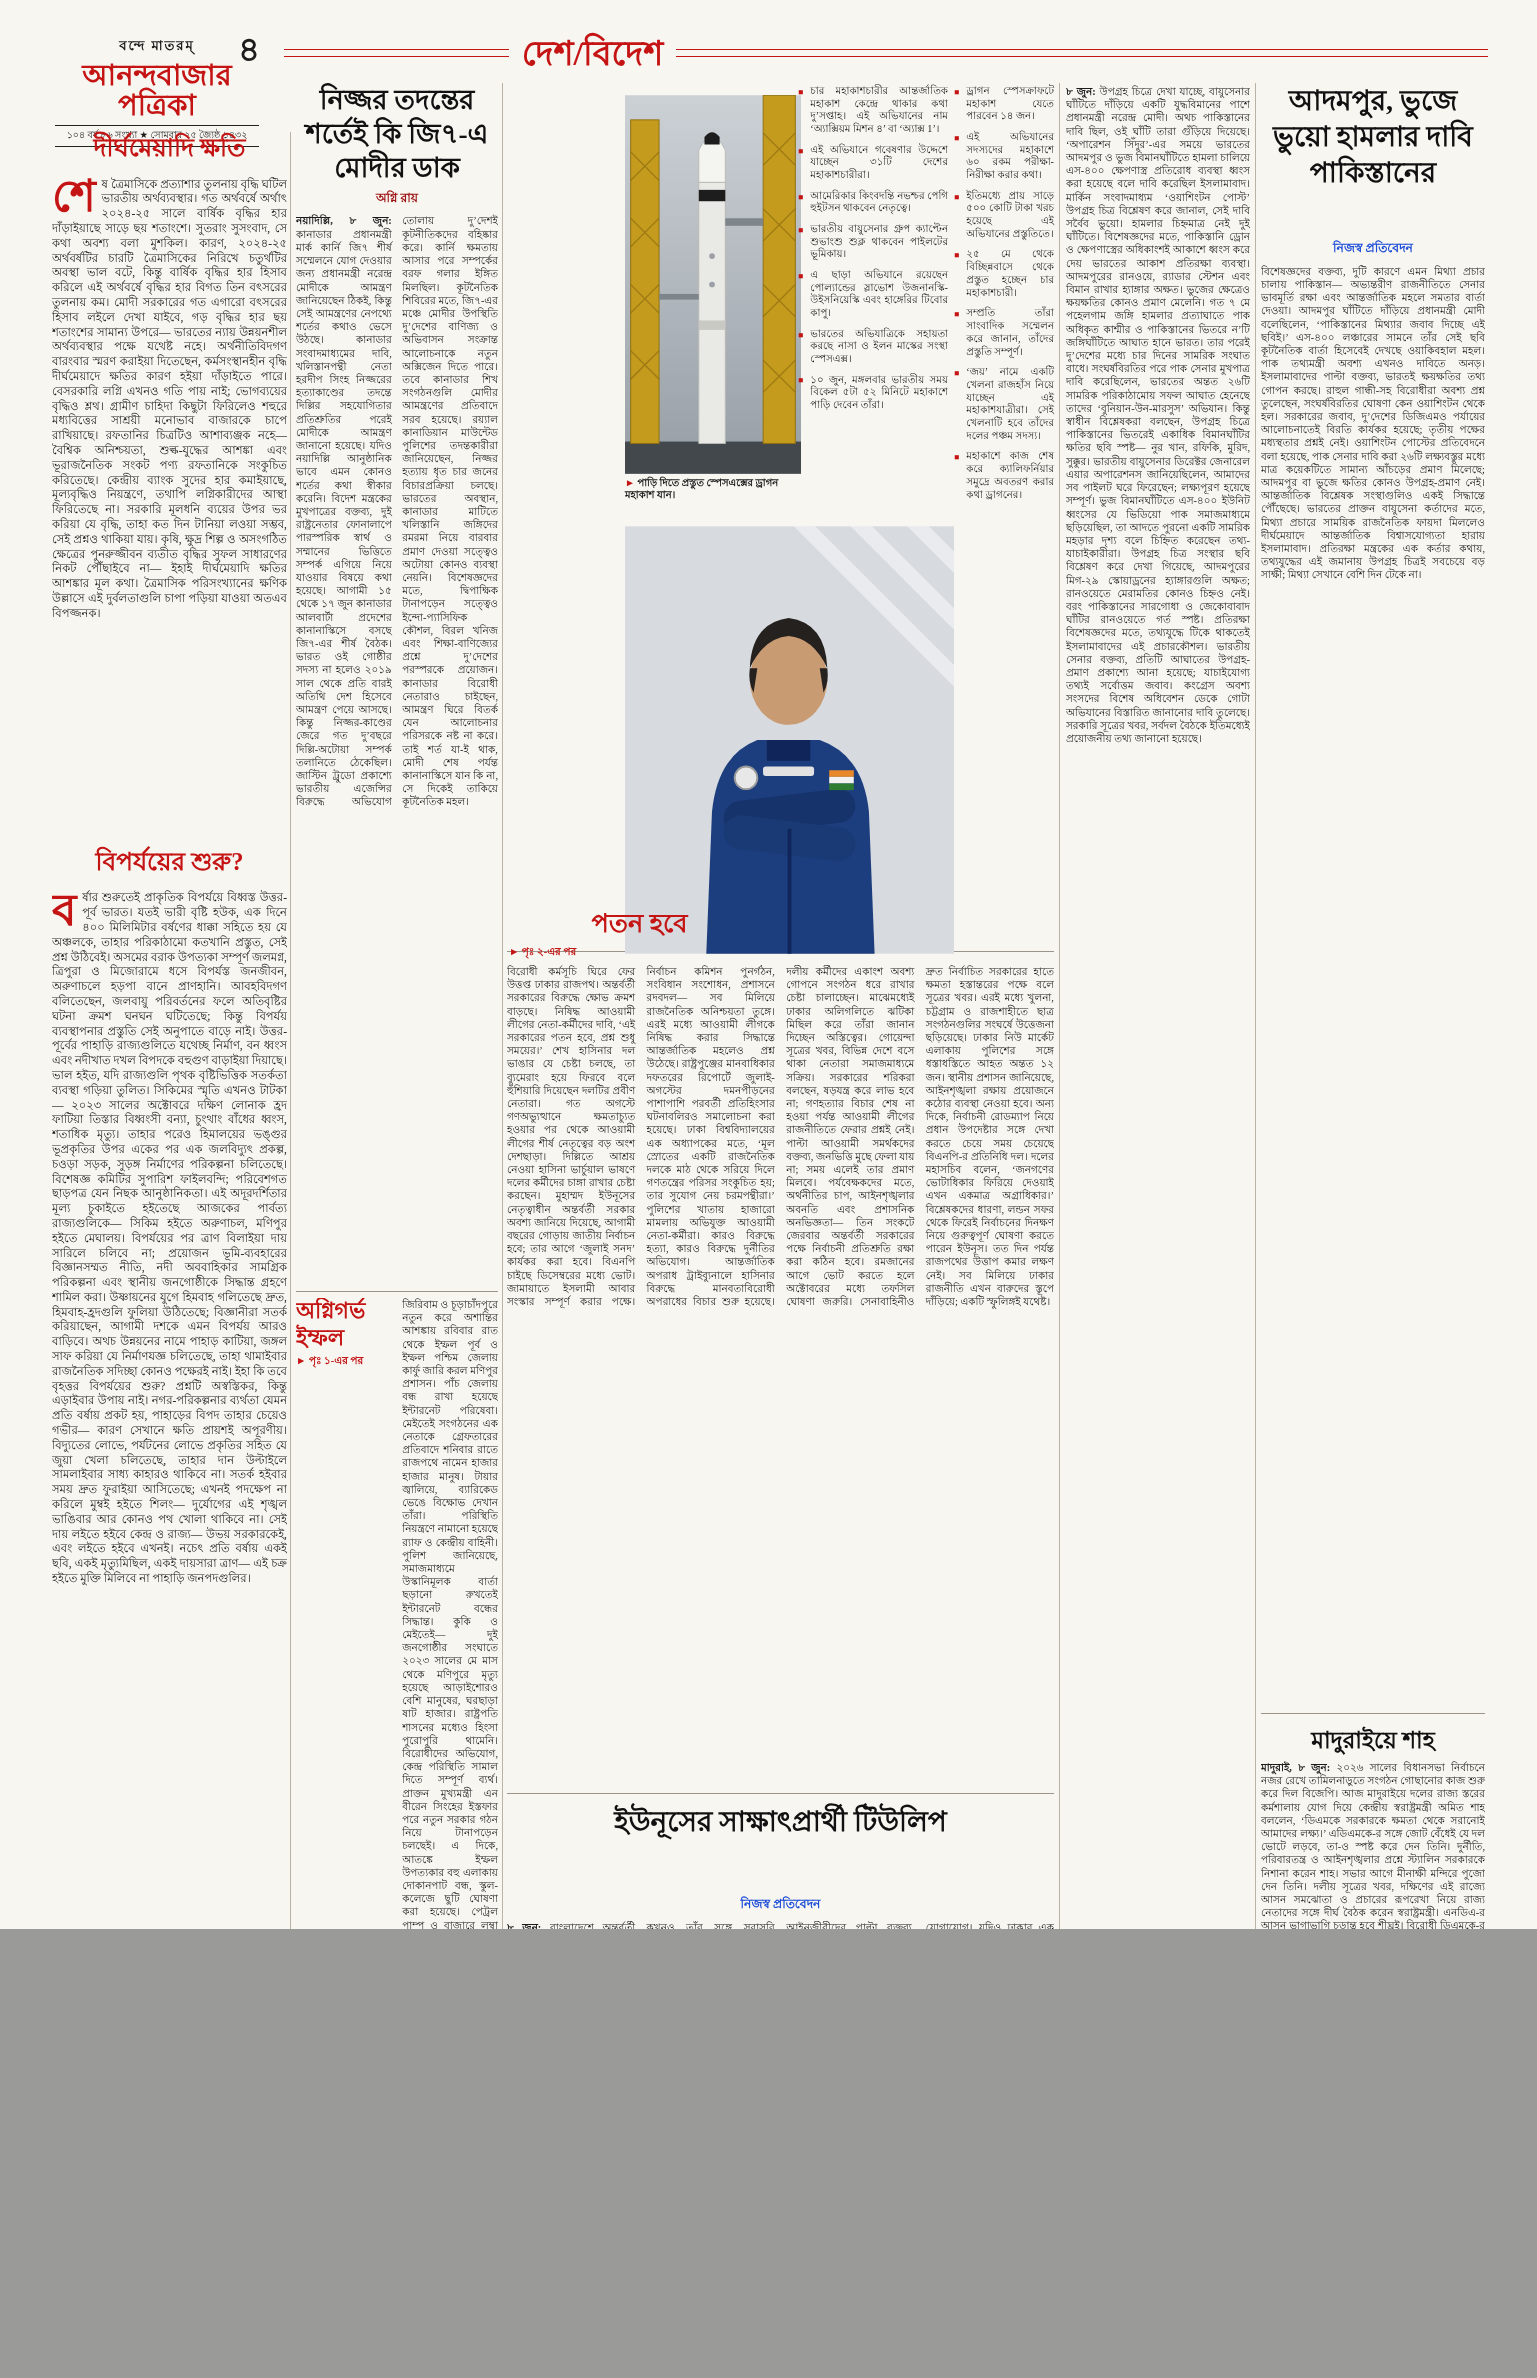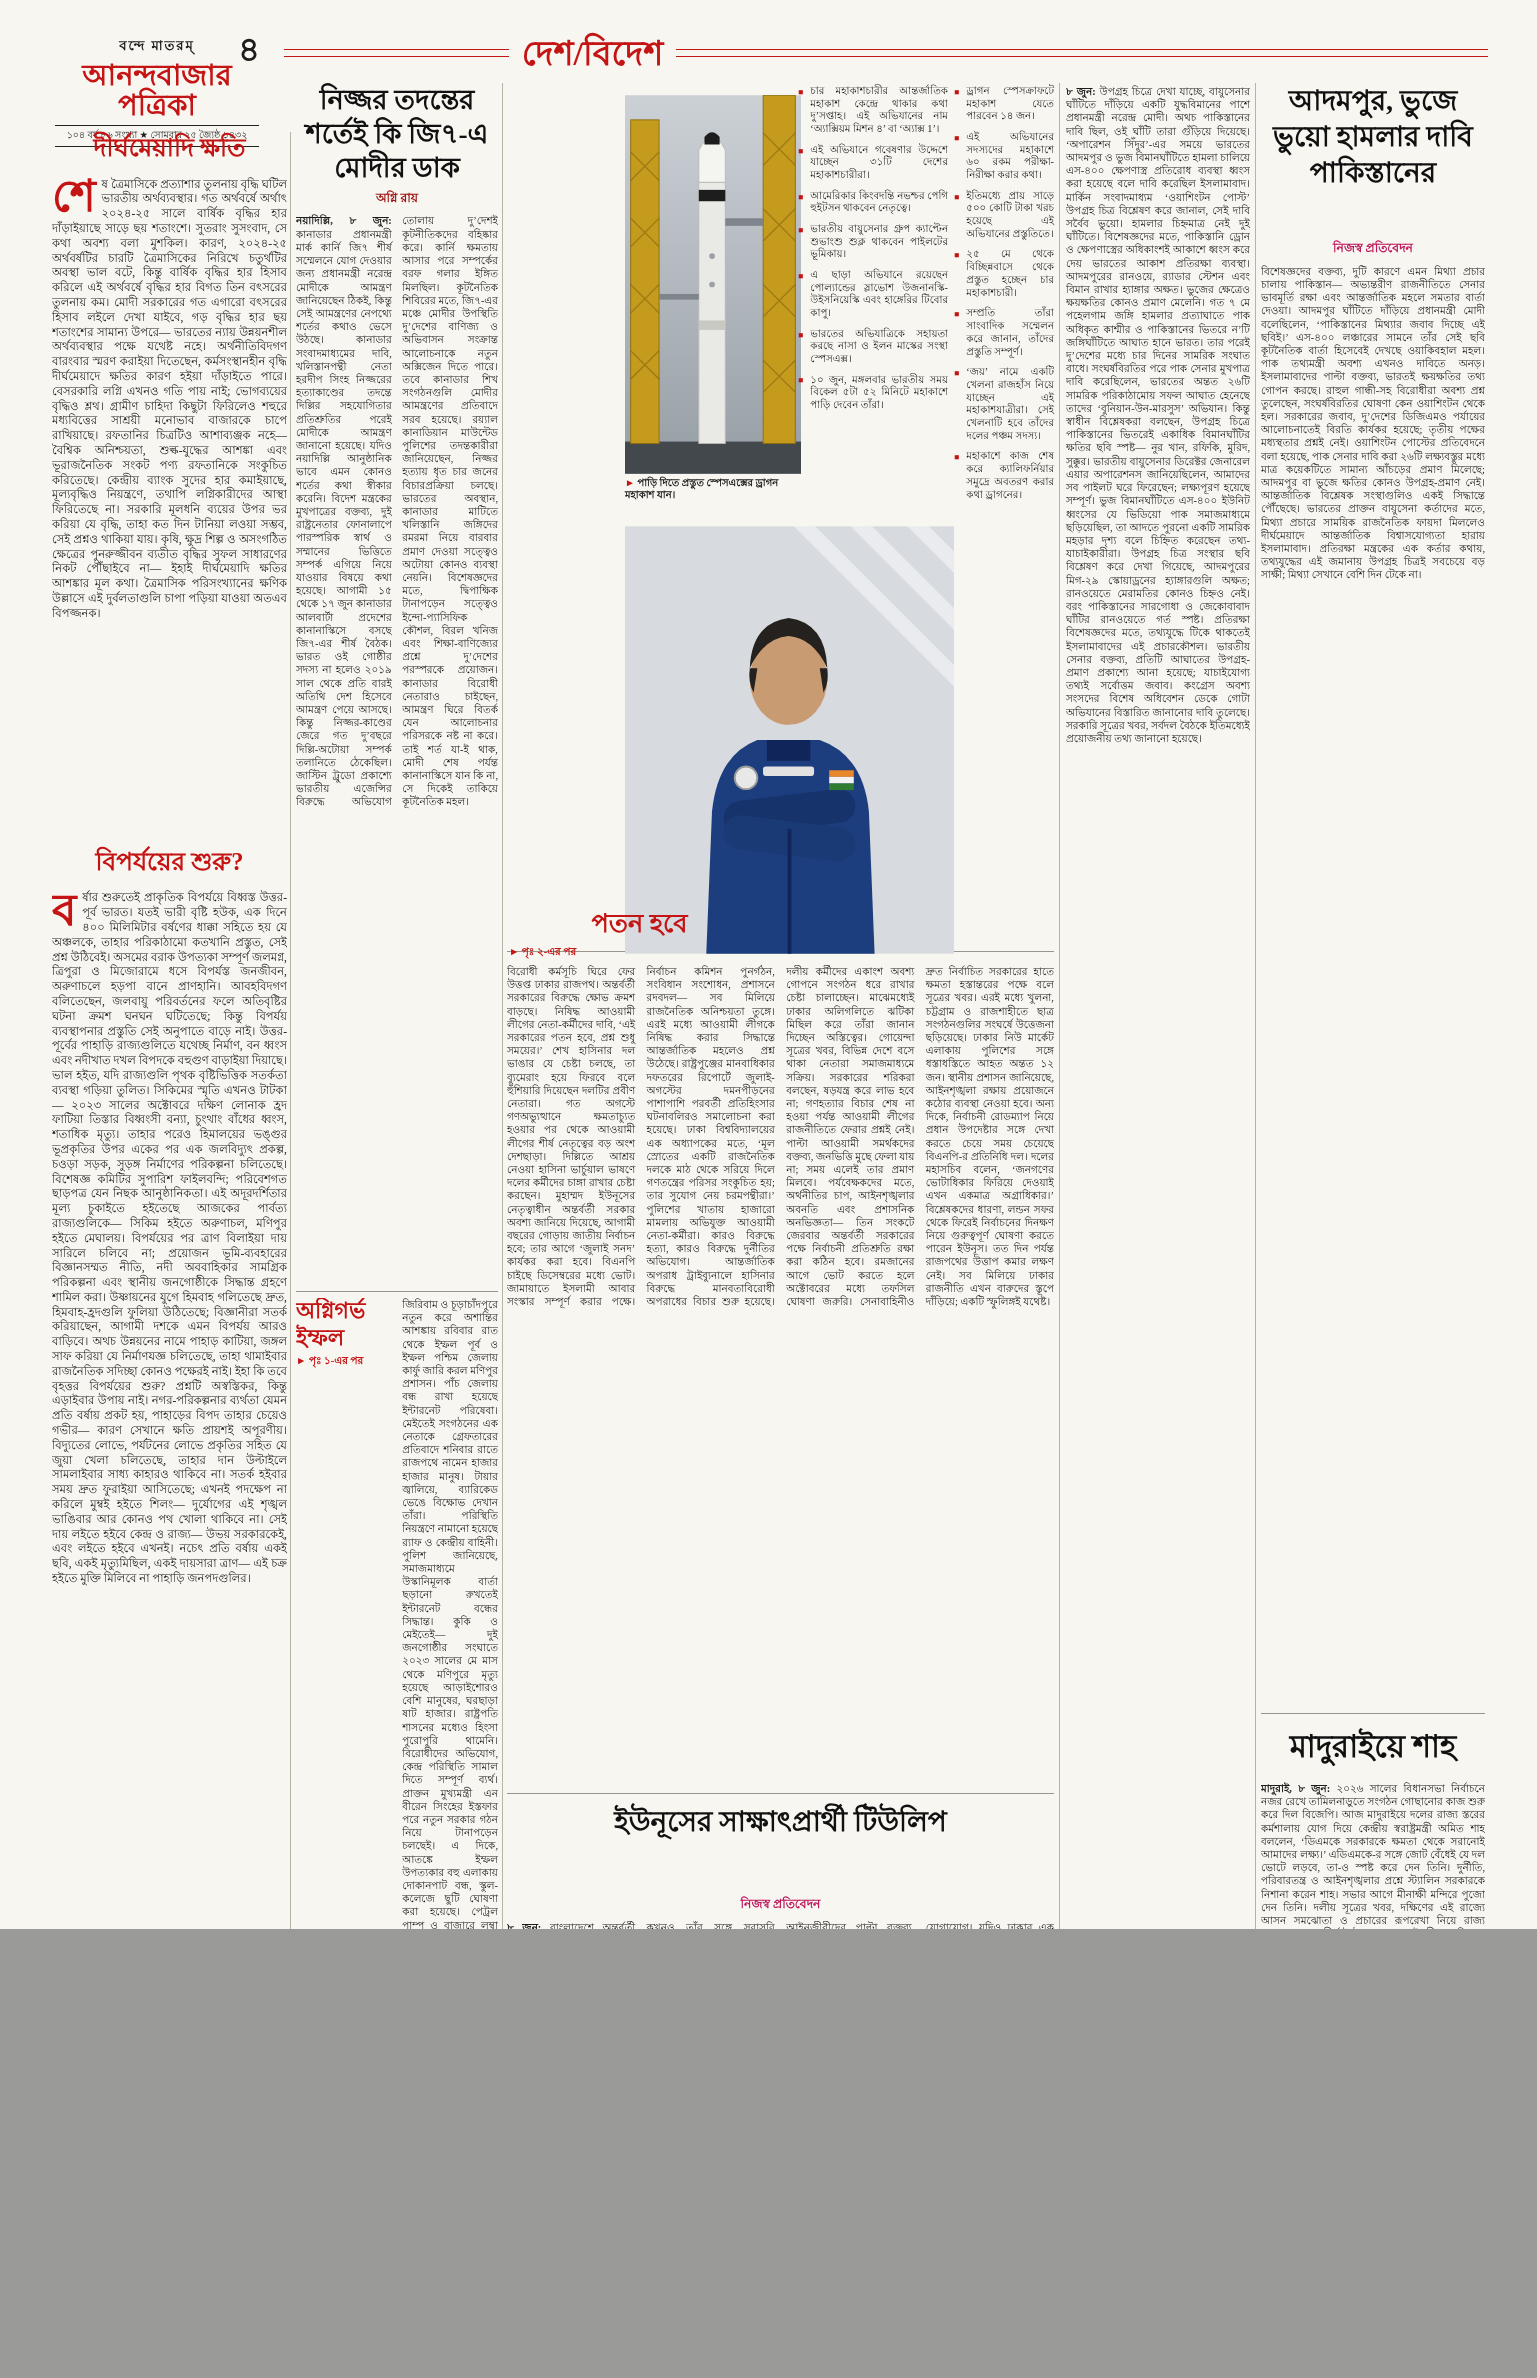--- a/index.html
+++ b/index.html
@@ -20,21 +20,21 @@
   .sec-rule-r { left:676px; width:812px; }
   .sec-title { position:absolute; left:511px; top:26.5px; width:163px; text-align:center;
                font-size:34px; font-weight:bold; color:#c41414; }
   
   .vrule { position:absolute; width:0.9px; background:#b9b3a6; }
   .hrule { position:absolute; height:0.9px; background:#9a948a; }
   
   .red-head { color:#c41414; font-weight:bold; text-align:center; }
   .blk-head { color:#111; font-weight:bold; text-align:center; }
   .byline { text-align:center; font-weight:bold; font-size:12.3px; color:#9c1313; margin:3.8px 0 5.7px; }
-  .byline.dark { color:#be185d;margin-top:48px; }
+  .byline.dark { color:#1d4ed8;margin-top:48px; }
   .body-text { text-align:justify; overflow:hidden; font-size:10.4px; line-height:13.2px; }
   .lead-in { font-weight:bold; }
   .dropcap { float:left; font-size:44px; line-height:38px; font-weight:bold; color:#c41414; padding:1.9px 5.7px 0 0; }
   .cont-marker { color:#c41414; font-size:10.4px; font-weight:bold; margin:1.9px 0 4.7px; }
   .caption { font-size:10px; line-height:12.3px; font-weight:bold; margin-top:2.8px; text-align:left; }
   .caption .arrow { color:#c41414; }
   
   .editorial { position:absolute; left:52px; top:129px; width:235px; }
   .ed-head { font-size:24.6px; margin-bottom:7.6px; }
   .ed-body { font-size:11.5px; line-height:14.8px; text-align:justify; overflow:hidden; }
@@ -74,21 +74,21 @@
   .tulip { position:absolute; left:507px; top:1800px; width:547px; }
   .tulip h1 { font-size:28px; }
   .tulip .t-body { column-count:4; column-gap:11.4px; height:473px; margin-top:3.8px; }
   
   .adampur-colA { position:absolute; left:1066px; top:85px; width:184px; height:2262px; }
   .adampur-colB { position:absolute; left:1261px; top:83px; width:224px; }
   .adampur-colB h1 { font-size:28px; line-height:36px; }
   .adampur-colB .a-body { height:1438px; }
   
   .shah { position:absolute; left:1261px; top:1722px; width:224px; }
-  .shah h2 { font-size:31px; margin-bottom:8px; }
+  .shah h2 { font-size:23px; margin-bottom:0; }
   .shah .s-body { height:530px; }
   .credit { text-align:right; font-weight:bold; font-style:italic; font-size:10.4px; margin-top:1.9px; }
   figure { margin:8px; }
   svg { display:block; }
 </style>
 </head>
 <body>
 
 <div class="page">
 

